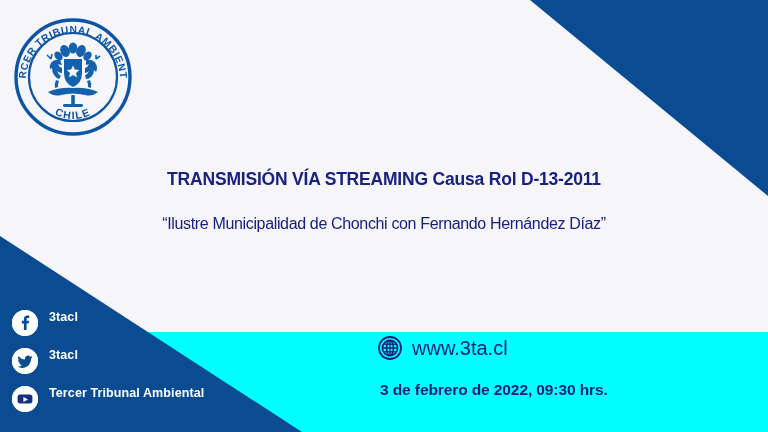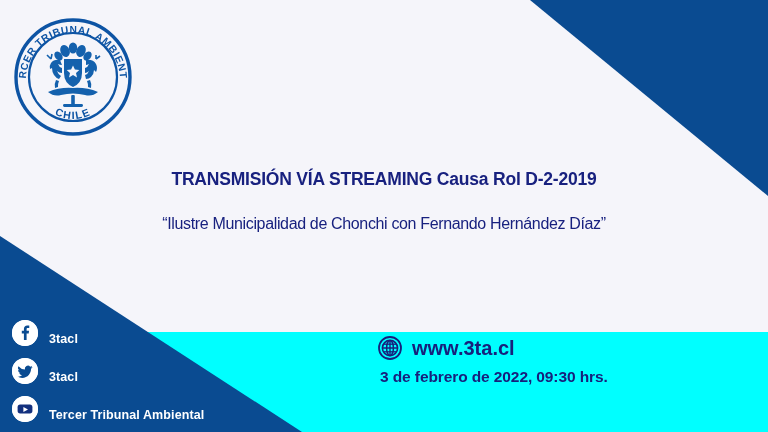--- a/index.html
+++ b/index.html
@@ -62,21 +62,21 @@
 
   
   #social {
     position: absolute;
     left: 12px;
     top: 310px;
     width: 290px;
   }
   .social-row {
     display: flex;
-    align-items: flex-end;
+    align-items: flex-start;
     height: 36px;
     margin-bottom: 2px;
   }
   .social-badge {
     width: 26px;
     height: 26px;
     flex: 0 0 26px;
     border-radius: 50%;
     background: #ffffff;
     display: flex;
@@ -105,26 +105,26 @@
   }
   #globe-badge {
     width: 24px;
     height: 24px;
     flex: 0 0 24px;
     margin-right: 10px;
   }
   #web-url {
     color: #17207c;
     font-size: 20px;
-    font-weight: bold;
+    font-weight: normal;
     letter-spacing: 0px;
     white-space: nowrap;
   }
   #web-date {
-    margin-top: 8px;
+    margin-top: 21px;
     margin-left: 2px;
     color: #17207c;
     font-size: 15.5px;
     font-weight: bold;
     letter-spacing: -0.1px;
     white-space: nowrap;
   }
 </style>
 </head>
 <body>
@@ -175,21 +175,21 @@
       <path d="M 88,47 l 4,-3 m -4,3 l 0,-4" stroke="#1461ad" stroke-width="1.6" fill="none"></path>
       <path d="M 82,68 q 2,4 1,8 l -3,-1 q 0,-4 -1,-6 z"></path>
 
       <path d="M 40,80 q 12,-5 25,-4 q 13,-1 25,4 q -6,5 -13,3 q -12,-3 -24,0 q -7,2 -13,-3 z"></path>
       <rect x="63.2" y="83" width="3.6" height="12" rx="1"></rect>
       <rect x="55" y="92" width="20" height="3" rx="1.4"></rect>
     </g>
   </svg>
 
   <div id="headline">
-    <div id="title-main">TRANSMISIÓN VÍA STREAMING Causa Rol D-2-2019</div>
+    <div id="title-main">TRANSMISIÓN VÍA STREAMING Causa Rol D-13-2011</div>
     <div id="title-sub">“Ilustre Municipalidad de Chonchi con Fernando Hernández Díaz”</div>
   </div>
 
   <div id="social">
 
     <div class="social-row">
       <span class="social-badge">
         <svg width="26" height="26" viewBox="0 0 26 26" aria-hidden="true">
           <circle cx="13" cy="13" r="13" fill="#ffffff"></circle>
           <path d="M14.6 13.4h2.1l.33-2.6h-2.43V9.14c0-.75.21-1.26 1.29-1.26h1.38V5.56a18.6 18.6 0 0 0-2.01-.1c-1.99 0-3.35 1.21-3.35 3.44v1.9H9.8v2.6h2.11v6.66h2.69z" fill="#0a4b91"></path>

